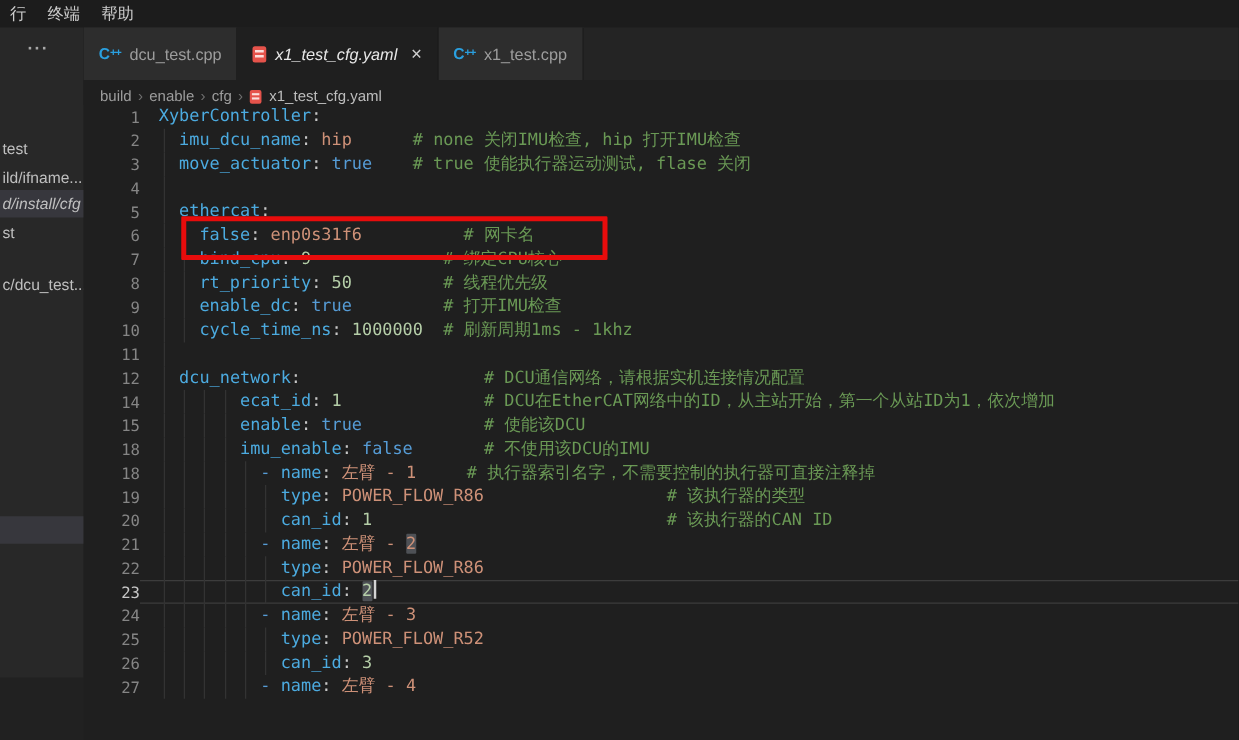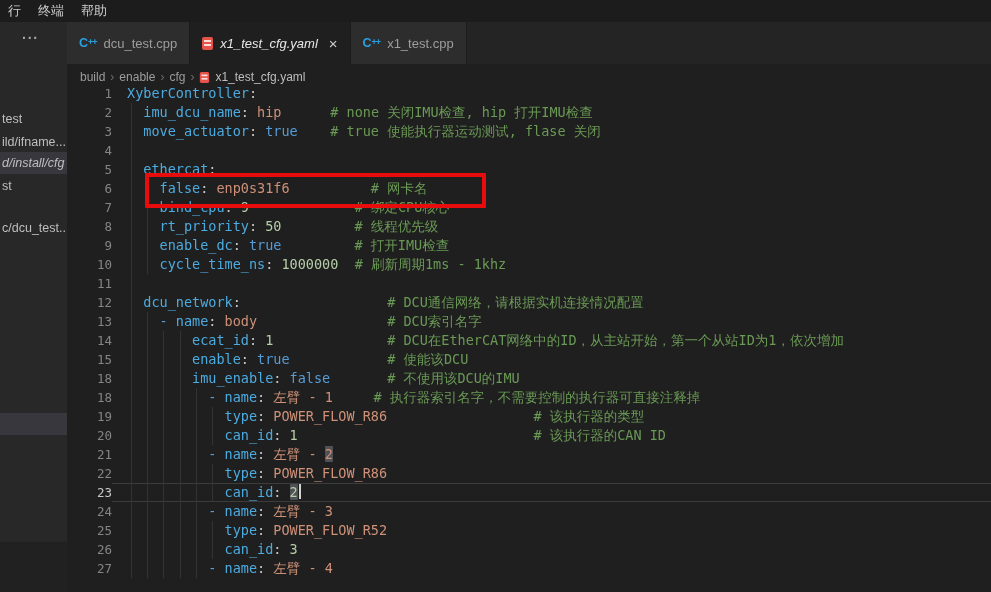--- a/index.html
+++ b/index.html
@@ -148,24 +148,20 @@
         </div>
         <div class="crow">
           <span class="gut">11</span>
           <span class="lc"><span class="g" style="left: 19px;"></span></span>
         </div>
         <div class="crow">
           <span class="gut">12</span>
           <span class="lc"><span class="g" style="left: 19px;"></span><span class="tk-p">  </span><span class="tk-k">dcu_network</span><span class="tk-p">:</span><span class="tk-p">                  </span><span class="tk-c"># DCU通信网络，请根据实机连接情况配置</span></span>
         </div>
         <div class="crow">
-          <span class="gut">13</span>
-          <span class="lc"><span class="g" style="left: 19px;"></span><span class="g" style="left: 35.2px;"></span><span class="tk-p">    </span><span class="tk-d">- </span><span class="tk-k">name</span><span class="tk-p">: </span><span class="tk-s">body</span><span class="tk-p">                </span><span class="tk-c"># DCU索引名字</span></span>
-        </div>
-        <div class="crow">
           <span class="gut">14</span>
           <span class="lc"><span class="g" style="left: 19px;"></span><span class="g" style="left: 35.2px;"></span><span class="g" style="left: 51.4px;"></span><span class="g" style="left: 67.6px;"></span><span class="tk-p">        </span><span class="tk-k">ecat_id</span><span class="tk-p">: </span><span class="tk-n">1</span><span class="tk-p">              </span><span class="tk-c"># DCU在EtherCAT网络中的ID，从主站开始，第一个从站ID为1，依次增加</span></span>
         </div>
         <div class="crow">
           <span class="gut">15</span>
           <span class="lc"><span class="g" style="left: 19px;"></span><span class="g" style="left: 35.2px;"></span><span class="g" style="left: 51.4px;"></span><span class="g" style="left: 67.6px;"></span><span class="tk-p">        </span><span class="tk-k">enable</span><span class="tk-p">: </span><span class="tk-b">true</span><span class="tk-p">            </span><span class="tk-c"># 使能该DCU</span></span>
         </div>
         <div class="crow">
           <span class="gut">18</span>
           <span class="lc"><span class="g" style="left: 19px;"></span><span class="g" style="left: 35.2px;"></span><span class="g" style="left: 51.4px;"></span><span class="g" style="left: 67.6px;"></span><span class="tk-p">        </span><span class="tk-k">imu_enable</span><span class="tk-p">: </span><span class="tk-b">false</span><span class="tk-p">       </span><span class="tk-c"># 不使用该DCU的IMU</span></span>

